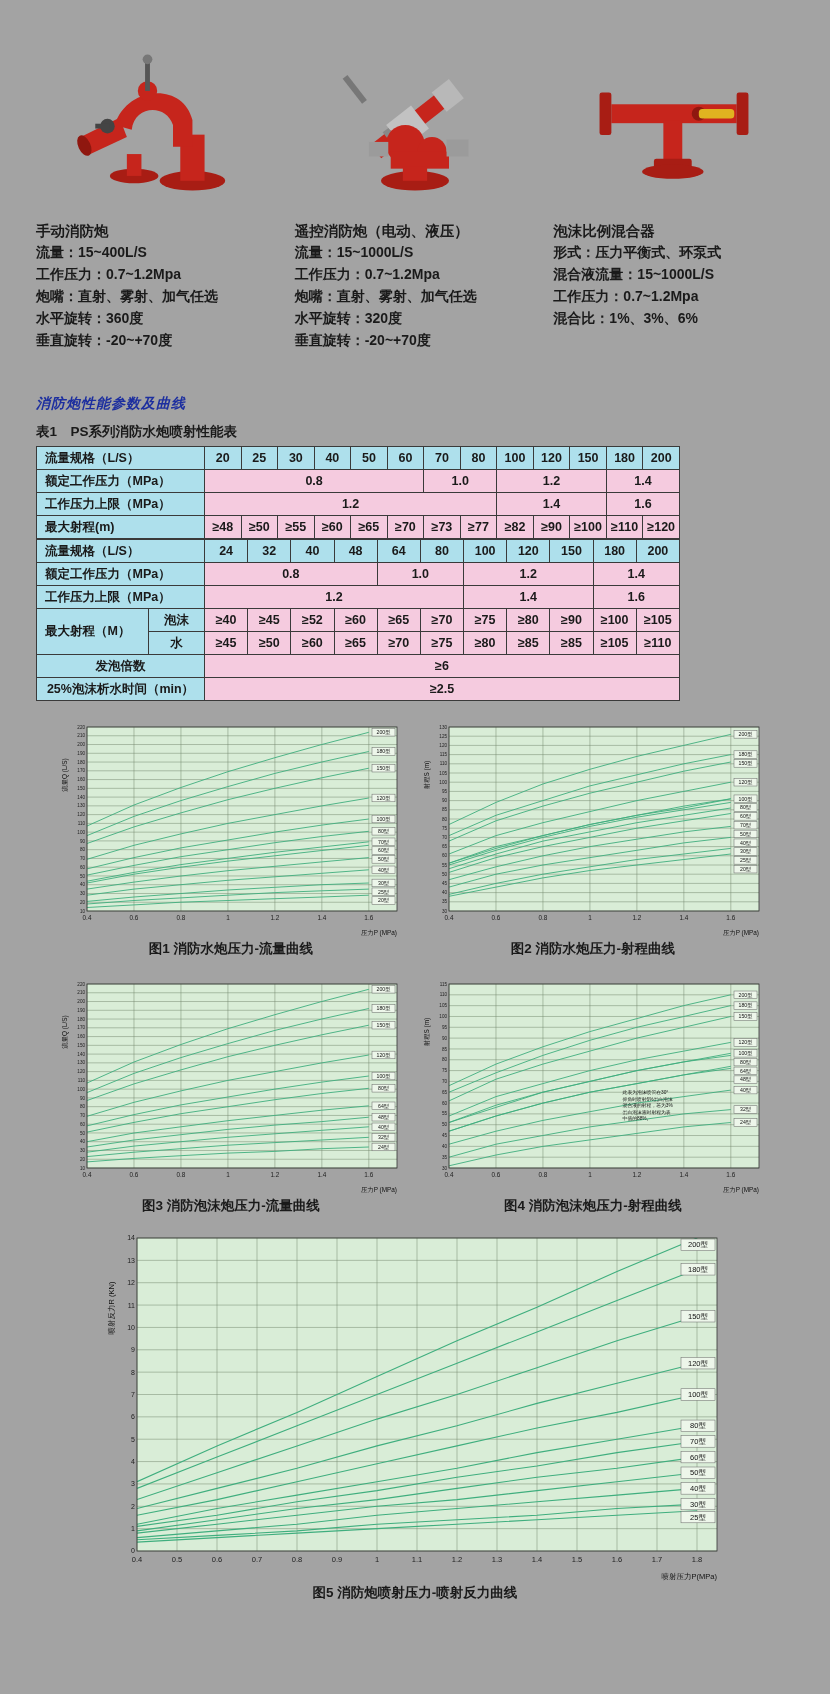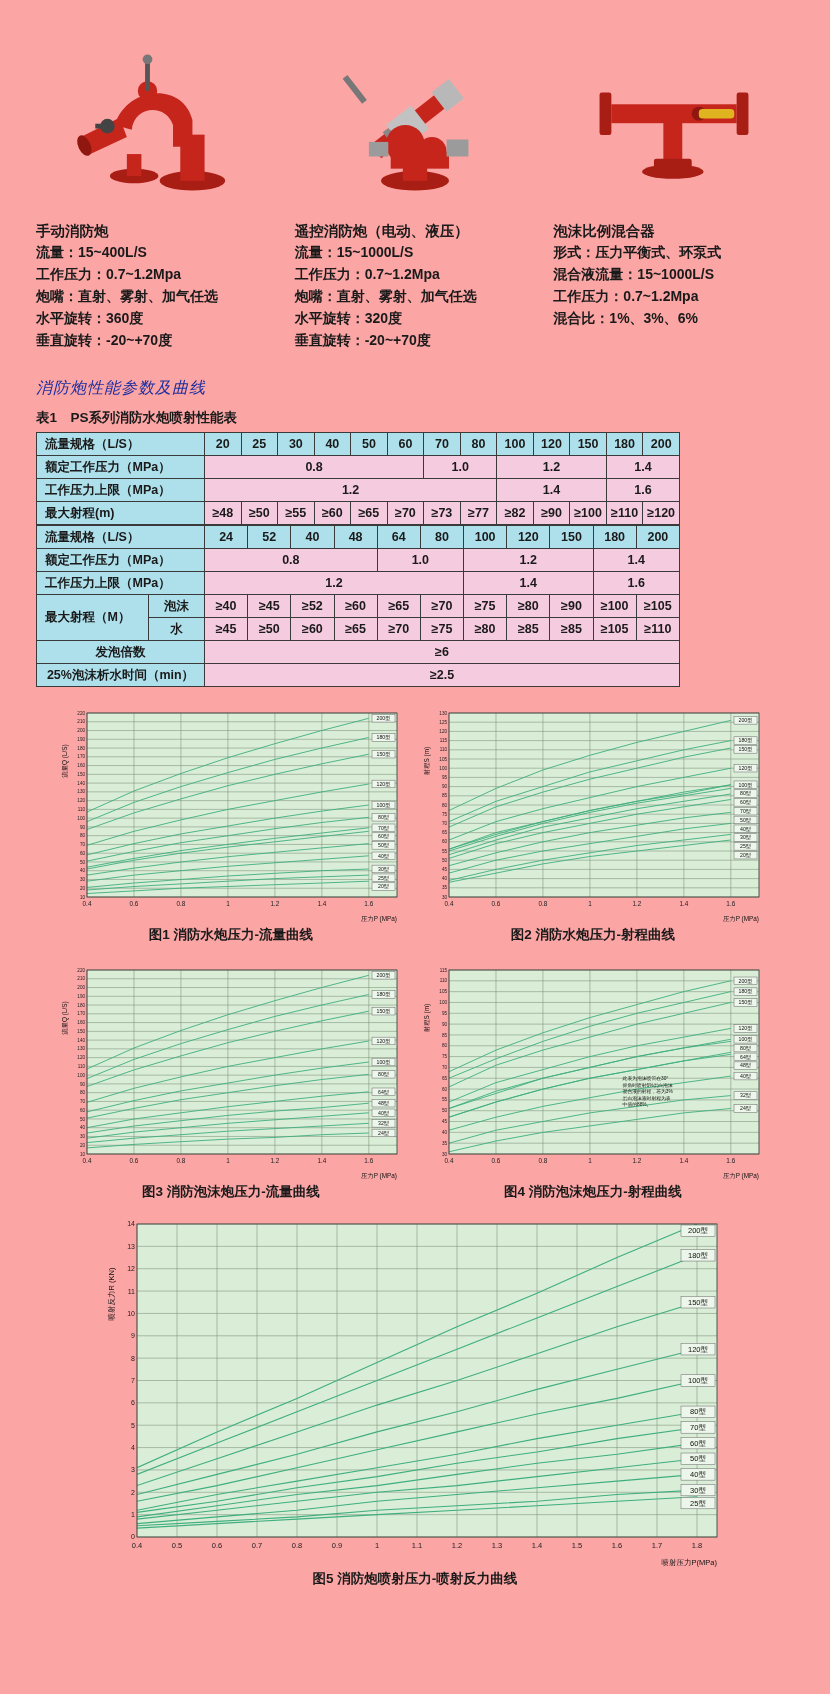--- a/index.html
+++ b/index.html
@@ -2,29 +2,29 @@
 <html style="--accent-blue: #1d2f9f; --table-cyan: #aee0ec; --table-pink: #f5cbdf; --table-border: #3a3a3a; --chart-bg: #d9edd7; --chart-grid: #75896f; --chart-line: #3fae7e; --chart-label-bg: #edf6ea; --product-red: #c6251c;"><head>
 <meta charset="utf-8">
 <style>
   :root{
     --accent-blue:#1d2f9f; --table-cyan:#aee0ec; --table-pink:#f5cbdf;
     --table-border:#3a3a3a; --chart-bg:#d9edd7; --chart-grid:#75896f;
     --chart-line:#3fae7e; --chart-label-bg:#edf6ea; --product-red:#c6251c; --text:#1a1a1a;
   }
   *{box-sizing:border-box;margin:0;padding:0;}
   body{background:#fff;font-family:"Liberation Sans","DejaVu Sans",sans-serif;color:var(--text);}
-  .page{width:830px;height:1694px;overflow:hidden;background:#fca5a5;padding:26px 36px 0 36px;}
+  .page{width:830px;height:1694px;overflow:hidden;background:#a3a3a3;padding:26px 36px 0 36px;}
   
   .products{display:flex;gap:18px;}
   .product{flex:1;display:flex;flex-direction:column;}
   .photo{height:192px;display:flex;align-items:center;justify-content:center;}
   .pname{font-size:14.5px;font-weight:700;margin-top:4px;}
   .spec-line{font-size:14px;font-weight:700;line-height:22px;white-space:nowrap;}
   
-  .section-title{color:var(--accent-blue);font-style:italic;font-weight:400;font-size:16px;margin:27px 0 10px 0;letter-spacing:1px;}
+  .section-title{color:var(--accent-blue);font-style:italic;font-weight:700;font-size:14px;margin:44px 0 10px 0;letter-spacing:1px;}
   
   .tcaption{text-align:left;font-weight:700;font-size:13.5px;margin:10px 0 5px 0;}
   table{border-collapse:collapse;width:644px;table-layout:fixed;}
   td,th{border:1px solid var(--table-border);font-size:12.5px;font-weight:600;text-align:center;height:23px;padding:0 1px;}
   td.c{background:var(--table-cyan);}
   td.p{background:var(--table-pink);}
   td.lab{text-align:left;padding-left:8px;}
   
   .charts-grid{display:grid;grid-template-columns:342px 342px;column-gap:26px;row-gap:12px;margin:20px auto 0 auto;width:710px;gap:20px;}
   .chart-box{display:flex;flex-direction:column;align-items:center;}
@@ -201,21 +201,21 @@
         <col>
         <col>
         <col>
         <col>
         <col>
       </colgroup>
       <tbody>
         <tr>
           <td class="c lab" colspan="2">流量规格（L/S）</td>
           <td class="c">24</td>
-          <td class="c">52</td>
+          <td class="c">32</td>
           <td class="c">40</td>
           <td class="c">48</td>
           <td class="c">64</td>
           <td class="c">80</td>
           <td class="c">100</td>
           <td class="c">120</td>
           <td class="c">150</td>
           <td class="c">180</td>
           <td class="c">200</td>
         </tr>

